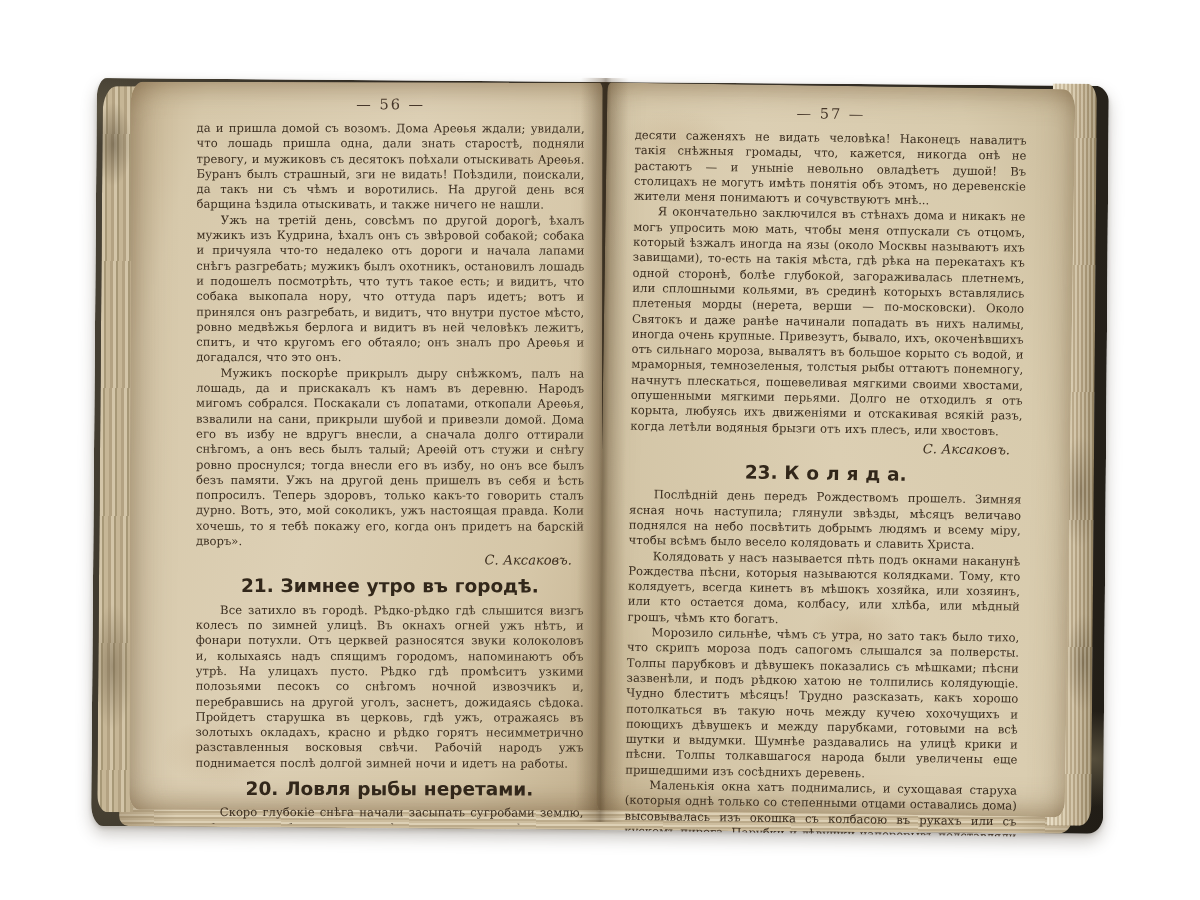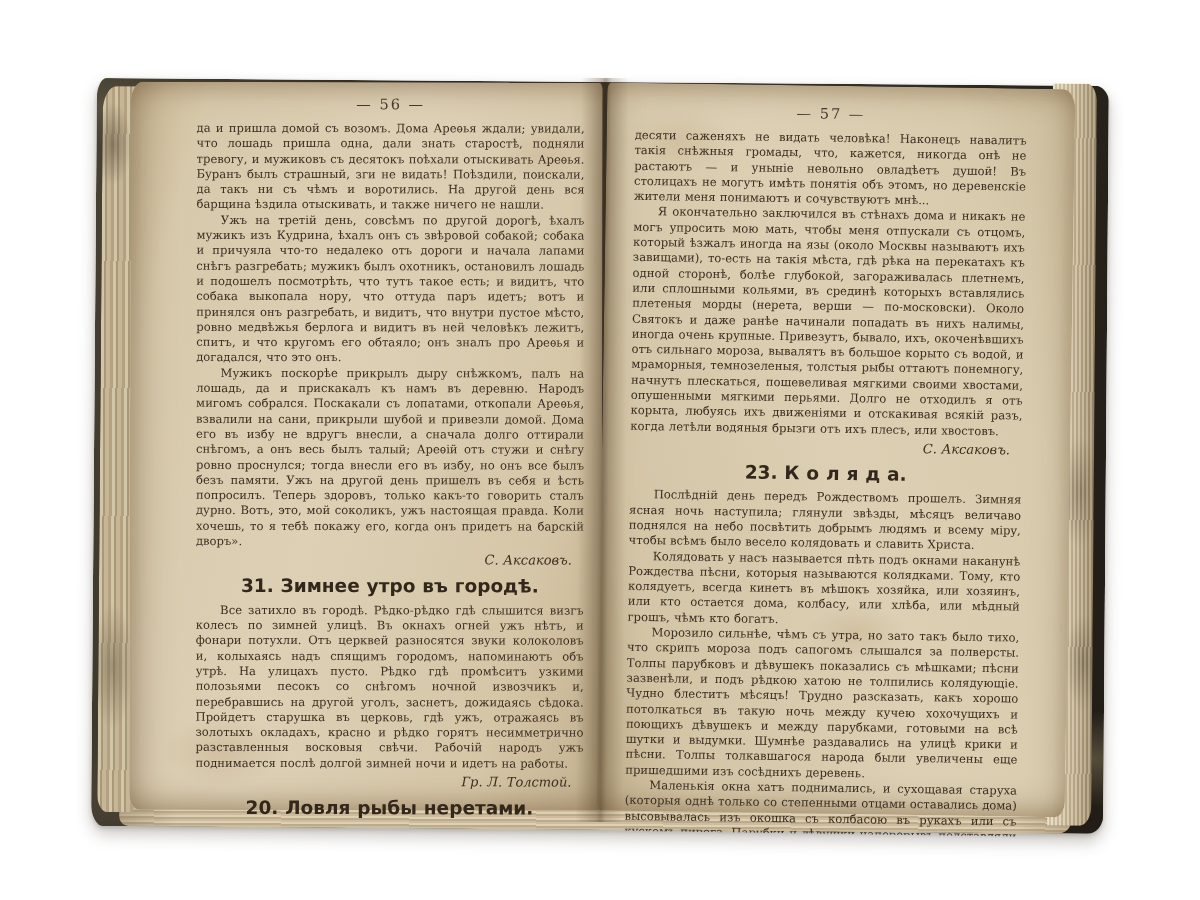--- a/index.html
+++ b/index.html
@@ -133,23 +133,22 @@
     <div class="edges-right"></div>
 
     <div class="page page-left">
       <div class="page-inner">
         <div class="page-header">— 56 —</div>
         <div class="page-body">
             <p class="block block-continuation">да и пришла домой съ возомъ. Дома Ареѳья ждали; увидали, что лошадь пришла одна, дали знать старостѣ, подняли тревогу, и мужиковъ съ десятокъ поѣхали отыскивать Ареѳья. Буранъ былъ страшный, зги не видать! Поѣздили, поискали, да такъ ни съ чѣмъ и воротились. На другой день вся барщина ѣздила отыскивать, и также ничего не нашли.</p>
             <p class="block block-paragraph">Ужъ на третій день, совсѣмъ по другой дорогѣ, ѣхалъ мужикъ изъ Кудрина, ѣхалъ онъ съ звѣровой собакой; собака и причуяла что-то недалеко отъ дороги и начала лапами снѣгъ разгребать; мужикъ былъ охотникъ, остановилъ лошадь и подошелъ посмотрѣть, что тутъ такое есть; и видитъ, что собака выкопала нору, что оттуда паръ идетъ; вотъ и принялся онъ разгребать, и видитъ, что внутри пустое мѣсто, ровно медвѣжья берлога и видитъ въ ней человѣкъ лежитъ, спитъ, и что кругомъ его обтаяло; онъ зналъ про Ареѳья и догадался, что это онъ.</p>
             <p class="block block-paragraph">Мужикъ поскорѣе прикрылъ дыру снѣжкомъ, палъ на лошадь, да и прискакалъ къ намъ въ деревню. Народъ мигомъ собрался. Поскакали съ лопатами, откопали Ареѳья, взвалили на сани, прикрыли шубой и привезли домой. Дома его въ избу не вдругъ внесли, а сначала долго оттирали снѣгомъ, а онъ весь былъ талый; Ареѳій отъ стужи и снѣгу ровно проснулся; тогда внесли его въ избу, но онъ все былъ безъ памяти. Ужъ на другой день пришелъ въ себя и ѣсть попросилъ. Теперь здоровъ, только какъ-то говорить сталъ дурно. Вотъ, это, мой соколикъ, ужъ настоящая правда. Коли хочешь, то я тебѣ покажу его, когда онъ придетъ на барскій дворъ».</p>
             <p class="block block-signature">С. Аксаковъ.</p>
-            <p class="block block-heading">31. Зимнее утро въ городѣ.</p>
+            <p class="block block-heading">21. Зимнее утро въ городѣ.</p>
             <p class="block block-paragraph">Все затихло въ городѣ. Рѣдко-рѣдко гдѣ слышится визгъ колесъ по зимней улицѣ. Въ окнахъ огней ужъ нѣтъ, и фонари потухли. Отъ церквей разносятся звуки колоколовъ и, колыхаясь надъ спящимъ городомъ, напоминаютъ объ утрѣ. На улицахъ пусто. Рѣдко гдѣ промѣситъ узкими полозьями песокъ со снѣгомъ ночной извозчикъ и, перебравшись на другой уголъ, заснетъ, дожидаясь сѣдока. Пройдетъ старушка въ церковь, гдѣ ужъ, отражаясь въ золотыхъ окладахъ, красно и рѣдко горятъ несимметрично разставленныя восковыя свѣчи. Рабочій народъ ужъ поднимается послѣ долгой зимней ночи и идетъ на работы.</p>
-            <p class="block block-signature">Гр. Л. Толстой.</p>
             <p class="block block-heading">20. Ловля рыбы неретами.</p>
             <p class="block block-paragraph">Скоро глубокіе снѣга начали засыпать сугробами землю, забушевали бураны, и всѣ мои охоты рѣшительно прекратились. Страшное и печальное зрѣлище зимній буранъ, не только въ степи, но и въ тепломъ жильѣ! Занесетъ окна, надуетъ снѣгу даже въ сѣни, замететъ дорожки отъ дома въ людскія избы, такъ что надобно отрывать ихъ лопатами; въ</p>
           </div>
       </div>
     </div>
 
     <div class="page page-right">
       <div class="page-inner">
         <div class="page-header">— 57 —</div>
         <div class="page-body">

